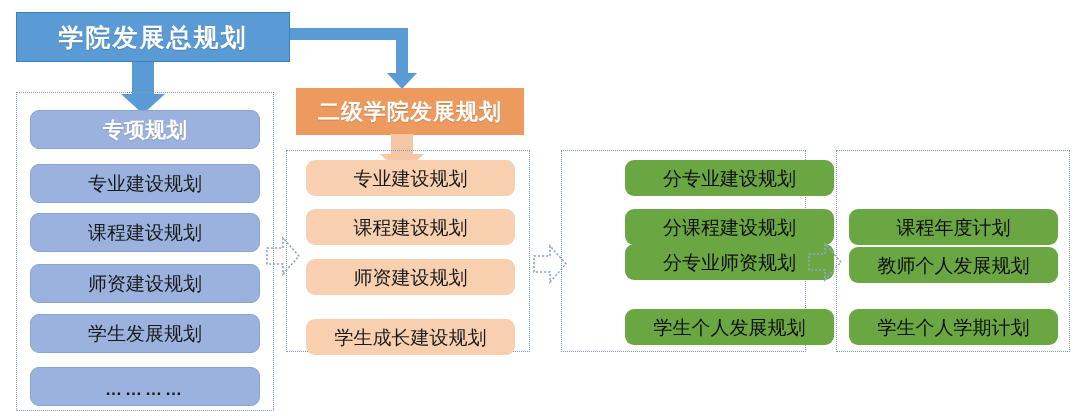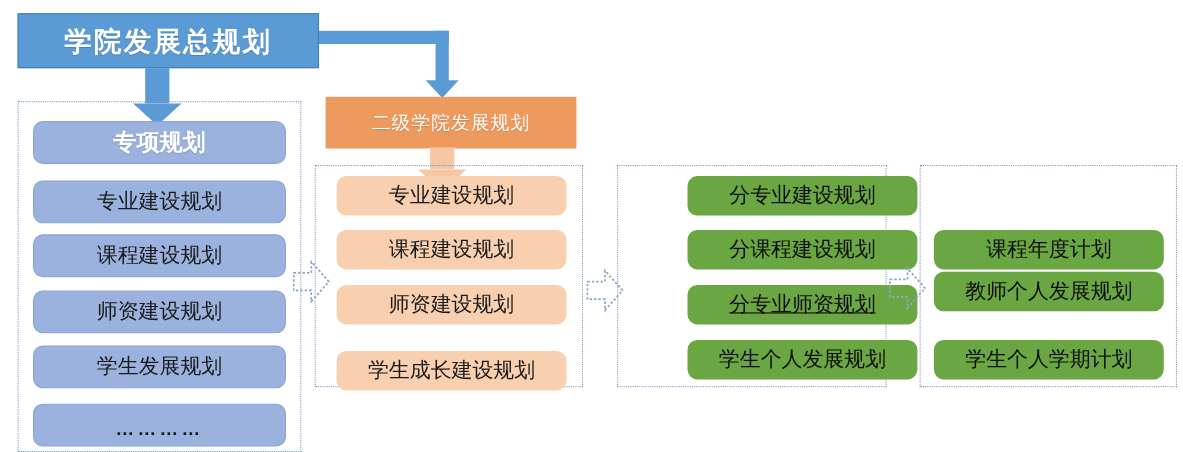--- a/index.html
+++ b/index.html
@@ -75,21 +75,21 @@
   .col-3{left:561px;top:150px;width:245px;height:202px;}
   .col-4{left:836px;top:150px;width:234px;height:202px;}
 
   
   .sub-head{
     position:absolute;
     left:296px;top:88px;width:228px;height:47px;
     background:#ed9a5f;
     box-sizing:border-box;
     display:flex;align-items:center;justify-content:center;
-    color:#ffffff;font-size:17px;font-weight:normal;
+    color:#ffffff;font-size:22px;font-weight:bold;
     letter-spacing:1px;
     text-shadow:0 1px 1px rgba(0,0,0,.15);
   }
 
   
   .item{
     position:absolute;
     box-sizing:border-box;
     border-radius:9px;
     display:flex;align-items:center;justify-content:center;
@@ -130,21 +130,21 @@
   .c2{left:306px;width:209px;height:36px;}
   .c2.r1{top:160px;}
   .c2.r2{top:209px;}
   .c2.r3{top:259px;}
   .c2.r4{top:319px;}
 
   
   .c3{left:581px;width:209px;height:36px;margin-left:44px;}
   .c3.r1{top:160px;}
   .c3.r2{top:209px;}
-  .c3.r3{top:259px;text-decoration:underline;}
+  .c3.r3{top:244px;}
   .c3.r4{top:309px;}
 
   
   .c4{left:849px;width:209px;height:36px;}
   .c4.r1{top:159px;}
   .c4.r2{top:209px;}
   .c4.r3{top:247px;}
   .c4.r4{top:309px;}
 
   

